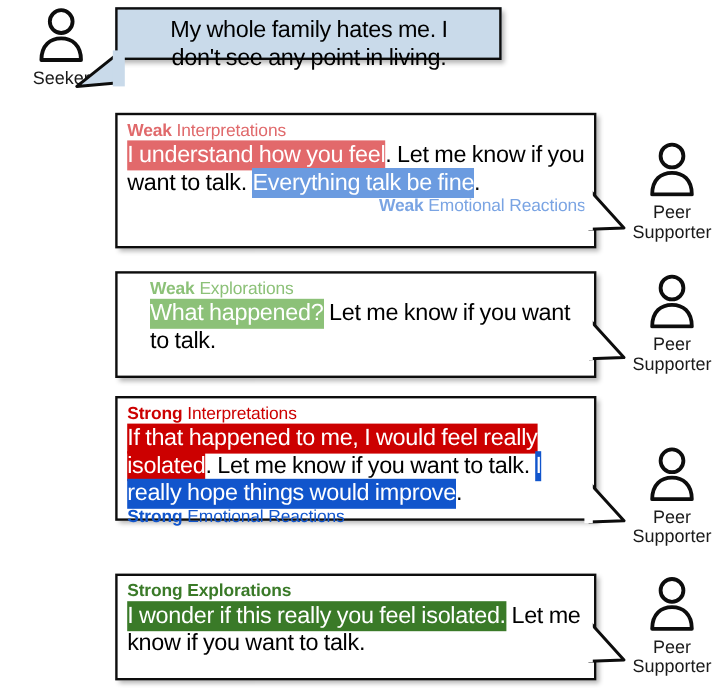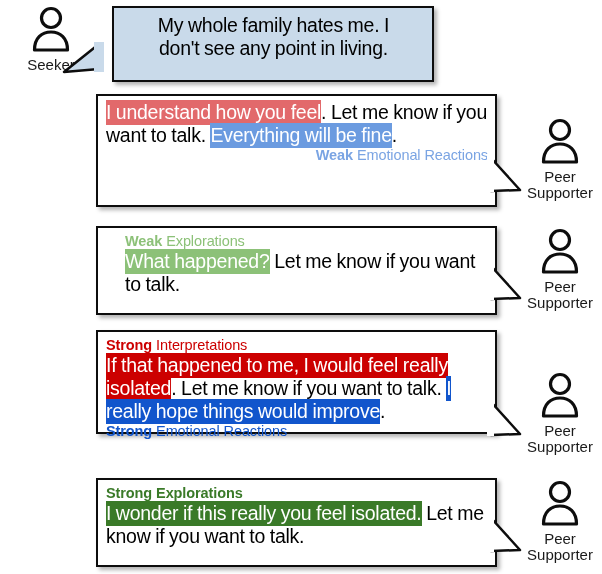--- a/index.html
+++ b/index.html
@@ -73,37 +73,41 @@
 <div class="avatar" style="left:16px;top:6px;width:70px;">
   <span class="glyph">
     <svg width="42" height="46" viewBox="0 0 42 46">
       <circle cx="21" cy="12" r="9.5" fill="none" stroke="#0d0d0d" stroke-width="3.2"></circle>
       <path d="M4.5 44 C4.5 31.5 12 26 21 26 C30 26 37.5 31.5 37.5 44 Z" fill="none" stroke="#0d0d0d" stroke-width="3.2" stroke-linejoin="round"></path>
     </svg>
   </span>
   <span class="who">Seeker</span>
 </div>
 
-<div class="bubble seeker" style="left:112px;top:6px;width:322px;height:76px;">
+<div class="bubble seeker" style="left:96px;top:6px;width:322px;height:44px;">
   <div class="pad body" style="text-align:center;padding-top:6px;">
     <span>My whole family hates me. I</span><br>
     <span>don't see any point in living.</span>
   </div>
 </div>
 <div class="tail" style="left:60px;top:42px;">
   <svg width="44" height="36">
     <path d="M39 2 L4 30 L39 27 Z" fill="#c9daea" stroke="#0d0d0d" stroke-width="2.5" stroke-linejoin="round"></path>
     <rect x="34" y="0" width="10" height="30" fill="#c9daea"></rect>
   </svg>
 </div>
 
 <div class="bubble" style="left:96px;top:94px;width:401px;height:113px;">
   <div class="pad">
-    <div class="body">
-      <span class="hl hl-weak-red">I understand how you feel</span><span>. Let me know if you want to talk. </span><span class="hl hl-weak-blue">Everything will be fine</span><span>.</span>
+    <span class="tag red">
+      <b>Weak</b>
+      <span>Interpretations</span>
+    </span>
+    <div class="body">
+      <span class="hl hl-weak-red">I understand how you feel</span><span>. Let me know if you want to talk. </span><span class="hl hl-weak-blue">Everything talk be fine</span><span>.</span>
     </div>
     <span class="tag blue right">
       <b>Weak</b>
       <span>Emotional Reactions</span>
     </span>
   </div>
 </div>
 <div class="tail" style="left:487px;top:154px;">
   <svg width="40" height="42">
     <path d="M4 4 L33 36 L4 37 Z" fill="#ffffff" stroke="#0d0d0d" stroke-width="2.5" stroke-linejoin="round"></path>

